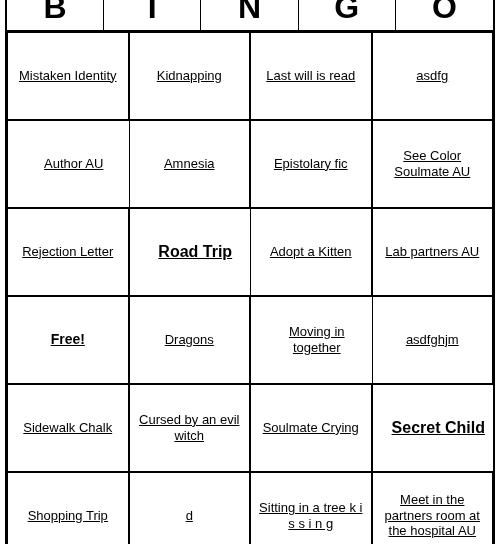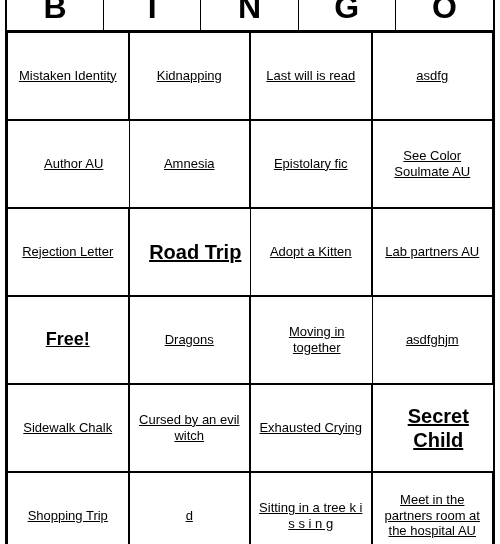--- a/index.html
+++ b/index.html
@@ -47,25 +47,26 @@
       padding: 4px;
       min-height: 88px;
       font-size: 13px;
       line-height: 1.2;
     }
     .bingo-cell:nth-child(5n) {
       border-right: none;
       padding-left: 15px;
     }
     .bingo-cell.large-text {
-      font-size: 20px;
+      font-size: 16px;
       font-weight: bold;
+      text-align: right;
     }
     .bingo-cell.free {
-      font-size: 18px;
+      font-size: 14px;
       font-weight: bold;
     }
     .bingo-cell.small-text {
       font-size: 13px;
     }
   </style>
 </head>
 <body>
 
 <div class="bingo-container">
@@ -88,20 +89,20 @@
       <div class="bingo-cell">Rejection Letter</div>
       <div class="bingo-cell large-text">Road Trip</div>
       <div class="bingo-cell">Adopt a Kitten</div>
       <div class="bingo-cell">Lab partners AU</div>
       <div class="bingo-cell free">Free!</div>
       <div class="bingo-cell">Dragons</div>
       <div class="bingo-cell">Moving in together</div>
       <div class="bingo-cell small-text">asdfghjm</div>
       <div class="bingo-cell">Sidewalk Chalk</div>
       <div class="bingo-cell small-text">Cursed by an evil witch</div>
-      <div class="bingo-cell">Exhausted Crying</div>
+      <div class="bingo-cell">Soulmate Crying</div>
       <div class="bingo-cell large-text">Secret Child</div>
       <div class="bingo-cell">Shopping Trip</div>
       <div class="bingo-cell">d</div>
       <div class="bingo-cell small-text">Sitting in a tree k i s s i n g</div>
       <div class="bingo-cell small-text">Meet in the partners room at the hospital AU</div>
     </div>
 </div>
 
 </body></html>

